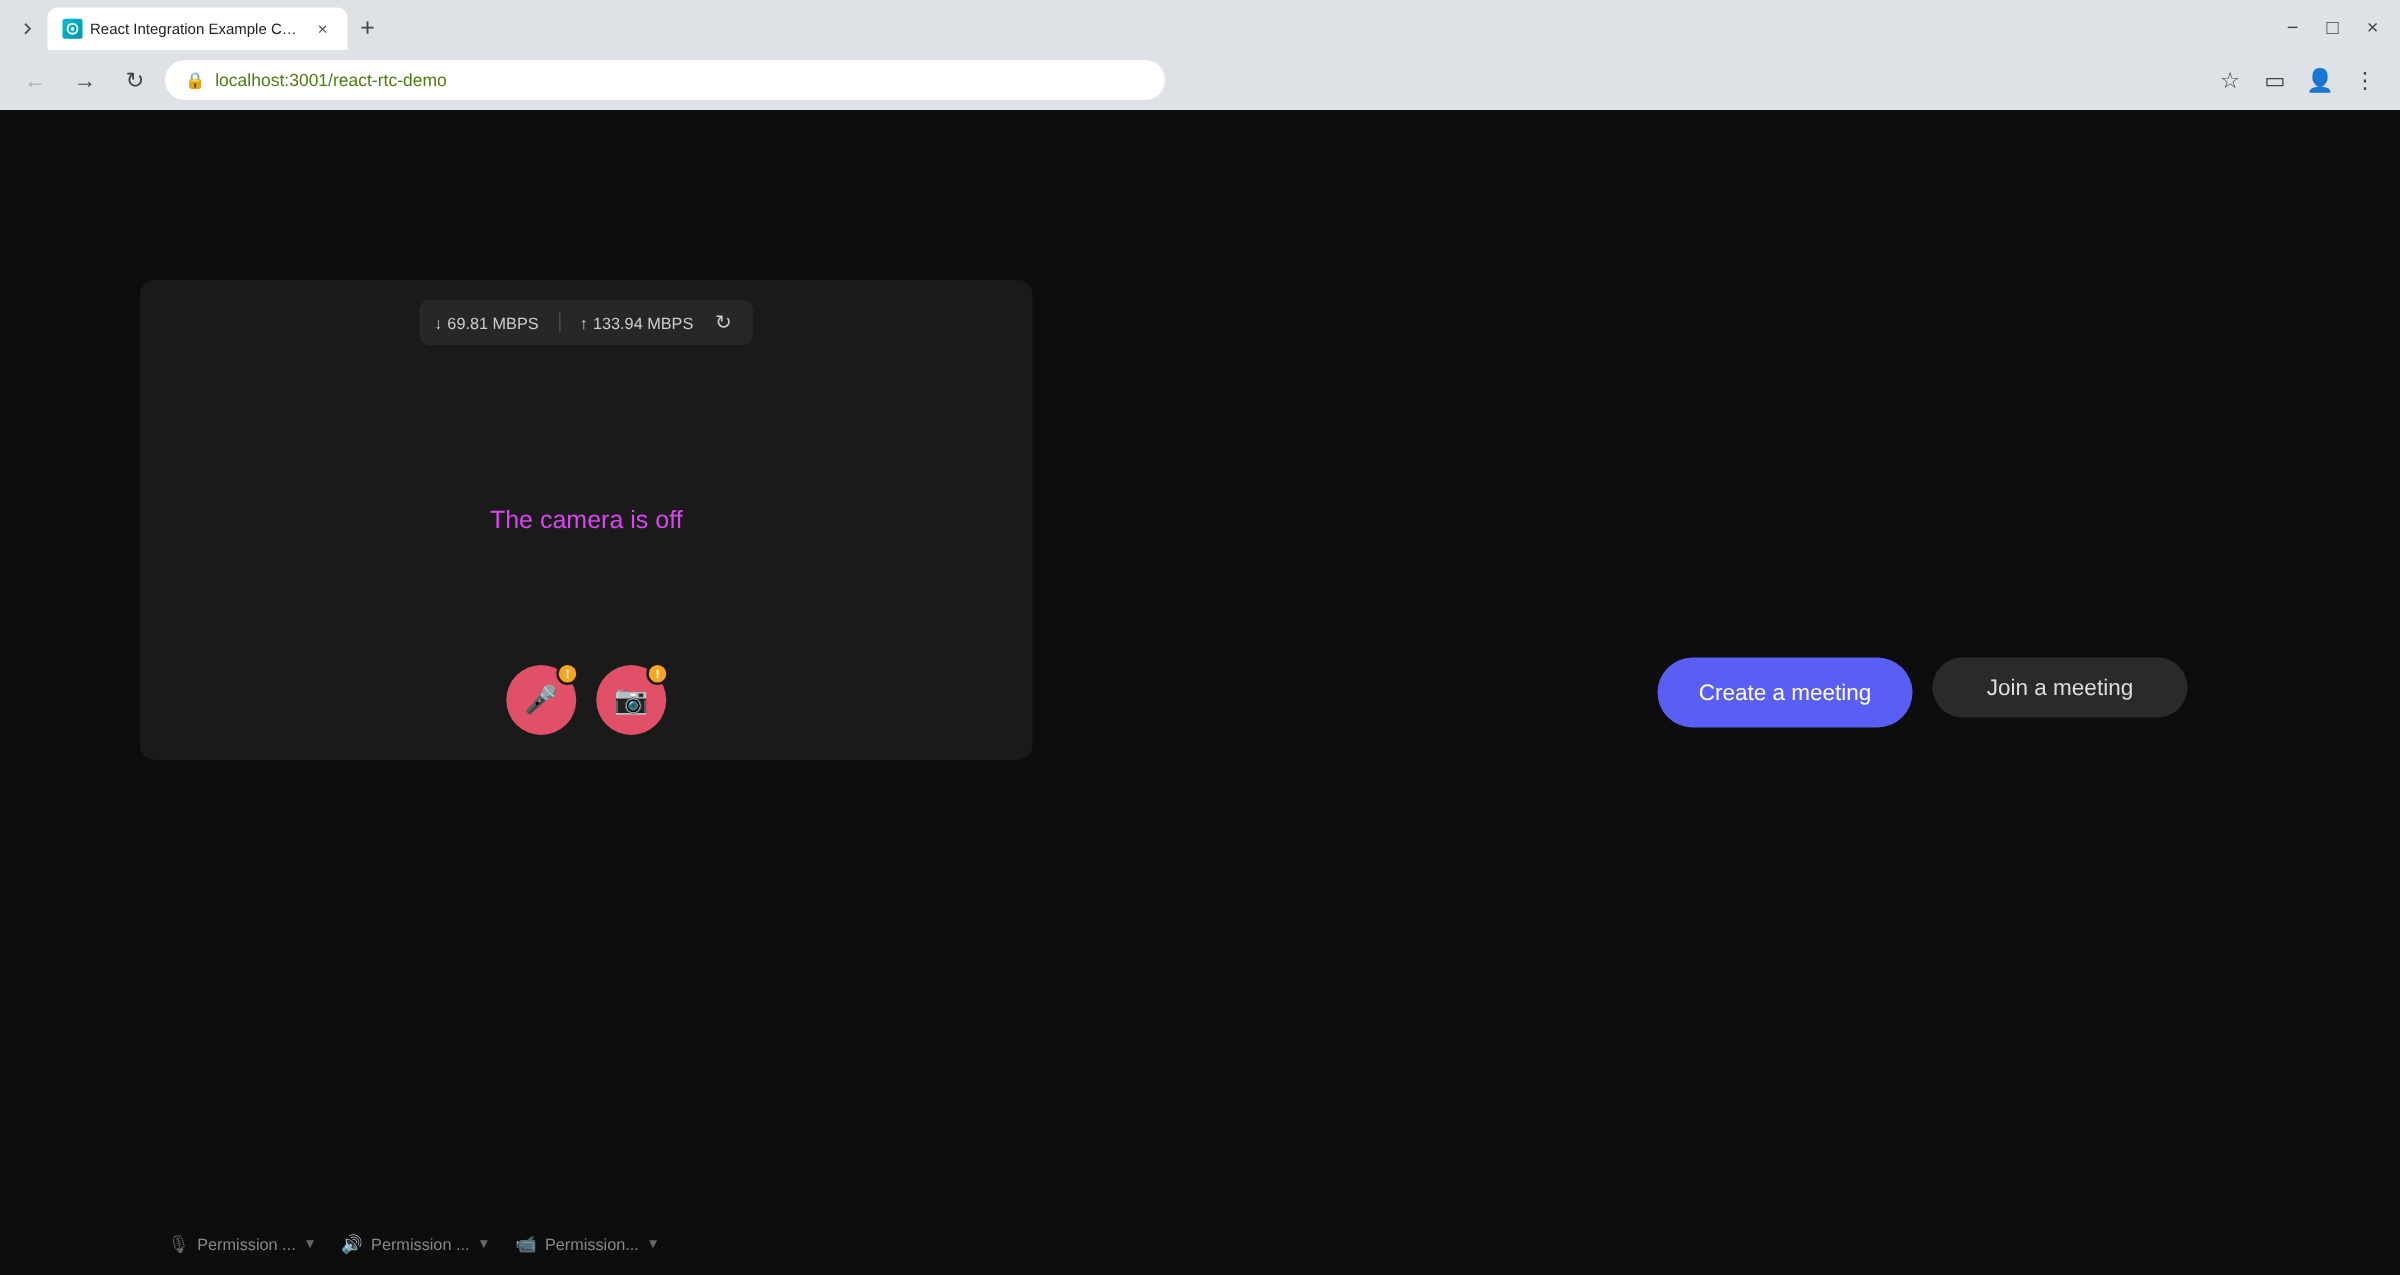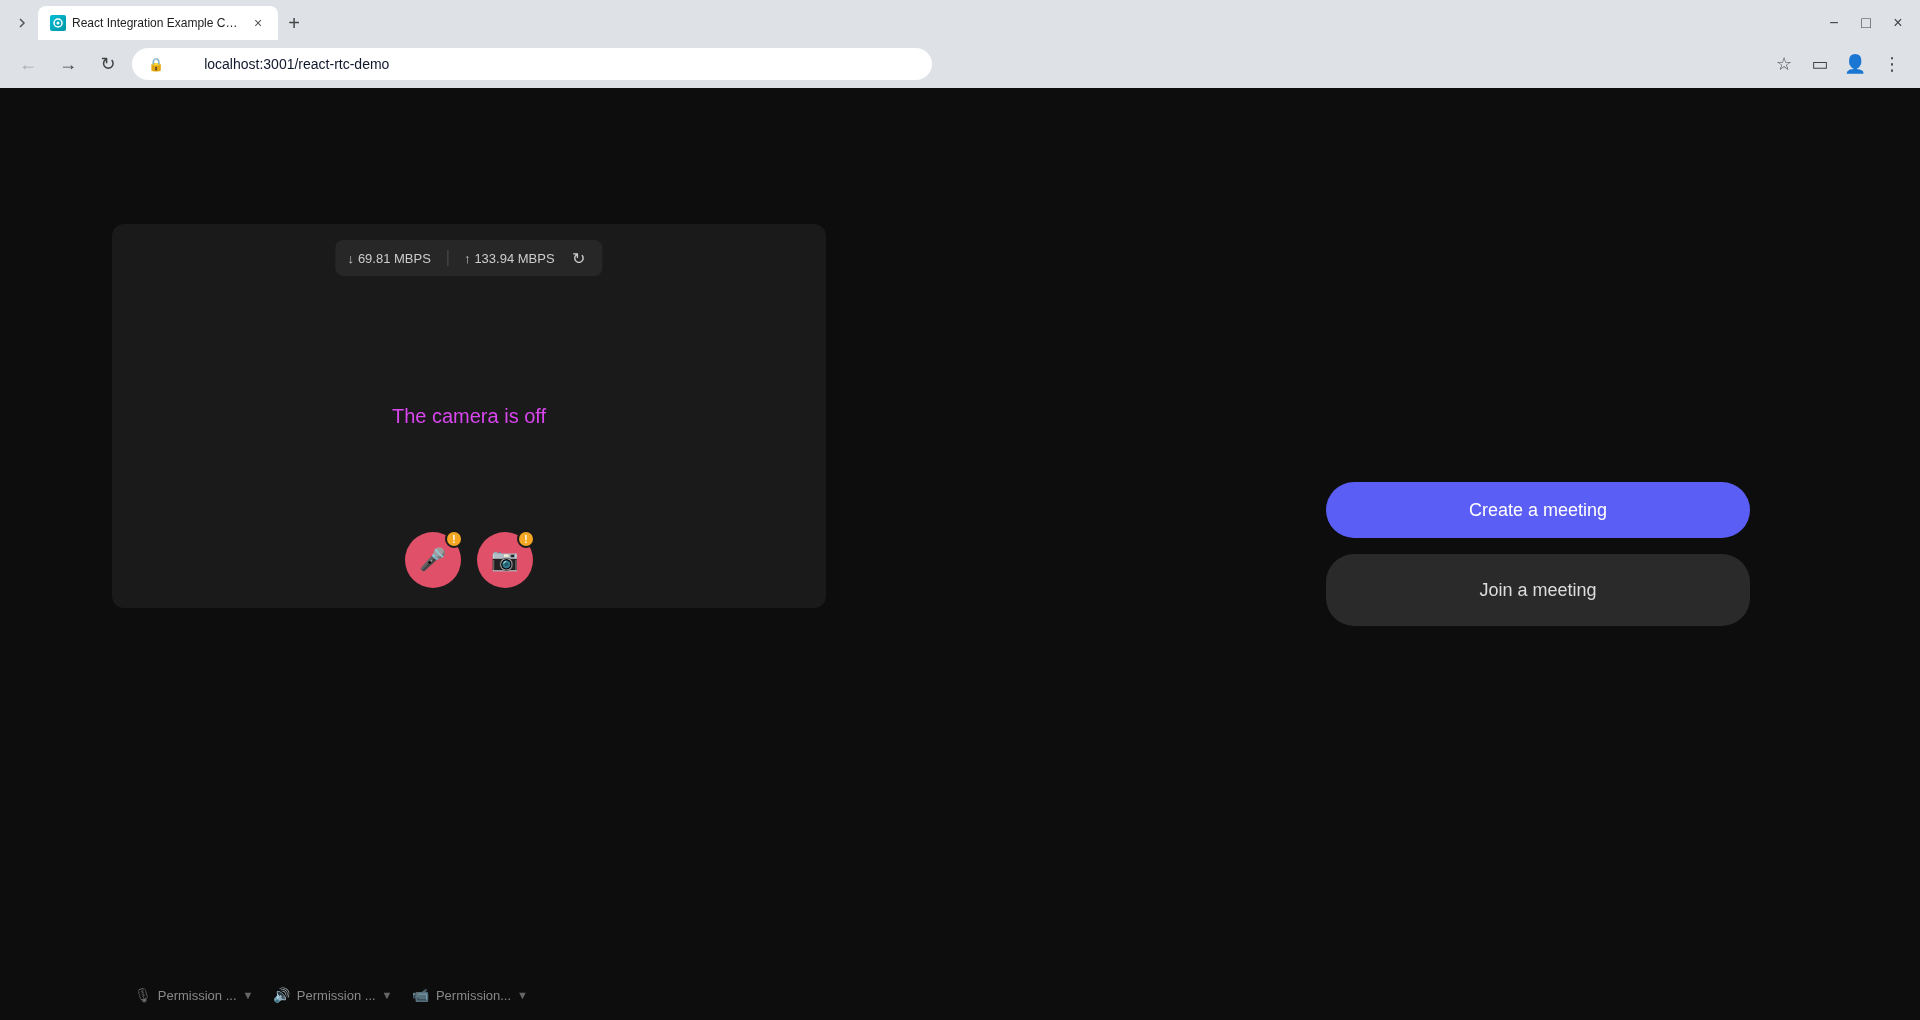--- a/index.html
+++ b/index.html
@@ -166,22 +166,21 @@
       font-size: 14px;
       color: #222;
       display: flex;
       align-items: center;
       gap: 8px;
       cursor: text;
     }
 
     .url-text {
       font-size: 14px;
-      color: #0f172a;
-      margin-left: 32px;
+      color: #4d7c0f;
     }
 
     .toolbar-right {
       margin-left: auto;
       display: flex;
       align-items: center;
       gap: 4px;
     }
 
     .toolbar-btn {
@@ -350,41 +349,40 @@
       color: #666;
     }
 
     
     .right-panel {
       position: absolute;
       right: 170px;
       top: 50%;
       transform: translateY(-50%);
       display: flex;
-      flex-direction: column;
       gap: 16px;
       width: 424px;
     }
 
     .create-meeting-btn {
       width: 100%;
       height: 56px;
       border-radius: 28px;
       border: none;
       background: #5b5ef4;
       color: white;
       font-size: 18px;
       font-weight: 500;
       cursor: pointer;
       transition: background 0.2s;
     }
 
     .join-meeting-btn {
       width: 100%;
-      height: 72px;
+      height: 48px;
       border-radius: 28px;
       border: none;
       background: #2a2a2a;
       color: #ddd;
       font-size: 18px;
       font-weight: 500;
       cursor: pointer;
       transition: background 0.2s;
     }
   </style>

